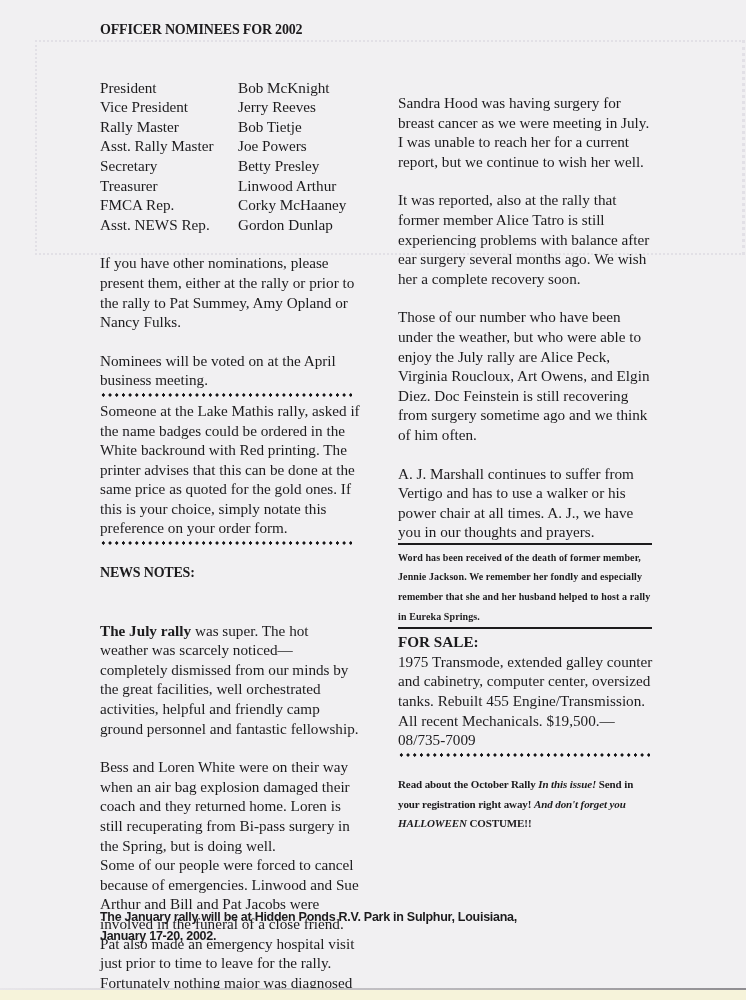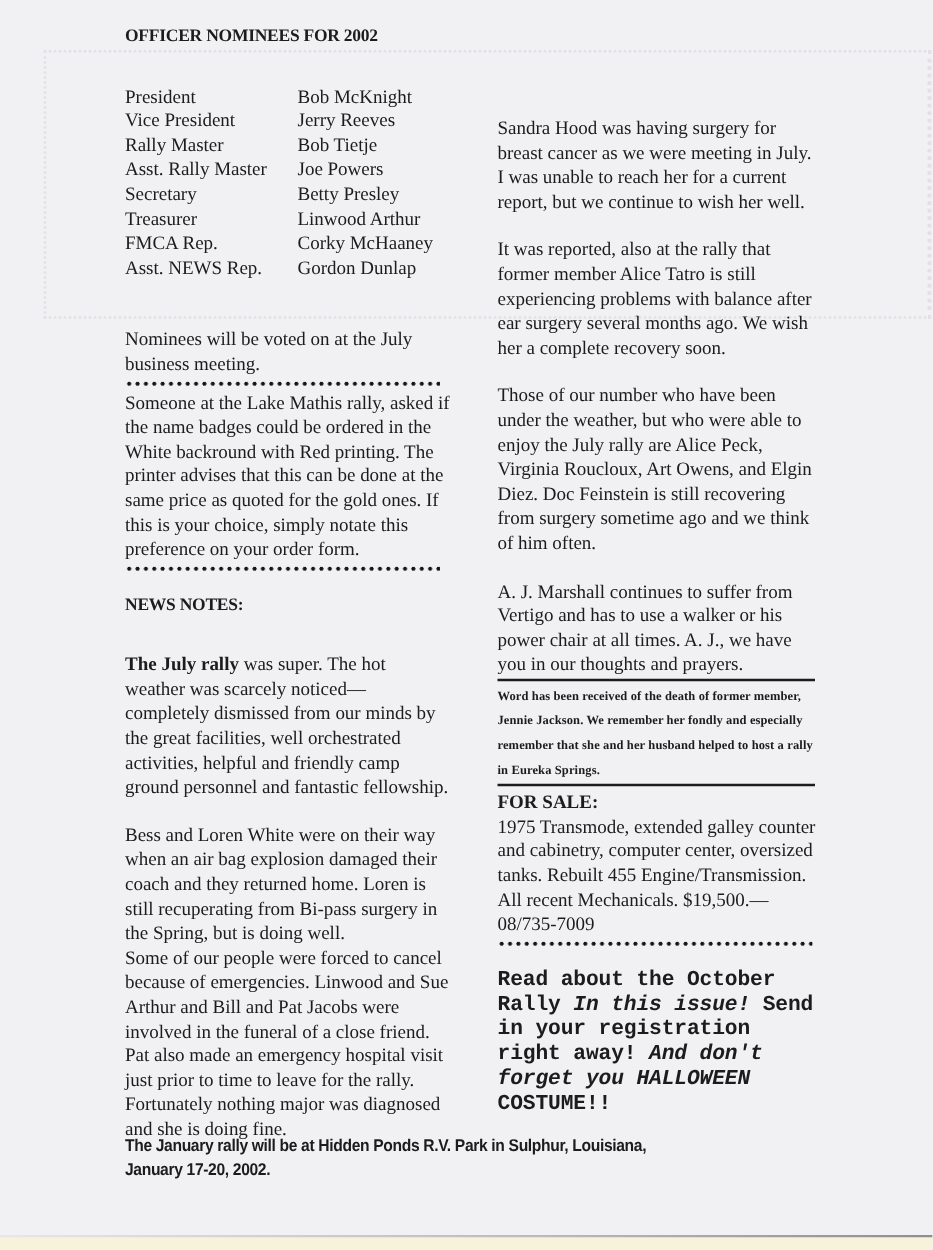--- a/index.html
+++ b/index.html
@@ -22,35 +22,35 @@
       position: absolute; left: 0; top: 988px; width: 746px; height: 2px;
       background: linear-gradient(to right, #e8e6ea, #b9b7bb 60%, #8f8d91);
     }
     .col { position: absolute; font-size: 15.2px; line-height: 19.6px; }
     .col-left { left: 100px; top: 20px; width: 260px; }
     .col-right { left: 398px; top: 20px; width: 258px; }
     p { margin: 0; }
     .gap { height: 19px; }
     .section-heading {
       font-weight: bold; font-size: 14px; letter-spacing: -0.2px;
-      margin-bottom: 28px;
+      margin-bottom: 38px;
     }
     .officers { display: grid; grid-template-columns: 138px 1fr; margin-bottom: 19px; }
     .dots {
       height: 6px; margin: 2px 0 3px;
       background-image: radial-gradient(circle, #151416 1.5px, transparent 1.6px);
       background-size: 6.7px 6px; background-repeat: repeat-x;
       width: 252px;
     }
     .rule { border-top: 2.5px solid #1c1b1d; margin: 1px 0 3px; width: 254px; }
     .bold { font-weight: bold; }
     .memorial { font-weight: bold; font-size: 10px; line-height: 19.6px; letter-spacing: 0.1px; }
     .promo {
-      font-family: Liberation Mono, monospace; font-weight: bold;
-      font-size: 17px; line-height: 19.8px; letter-spacing: -0.1px;
+      font-family: Liberation Serif, serif; font-weight: bold;
+      font-size: 11px; line-height: 19.8px; letter-spacing: -0.1px;
     }
     .promo i { font-style: italic; }
     .footer {
       position: absolute; left: 100px; top: 907px; width: 520px;
       font-family: "Liberation Sans", sans-serif; font-weight: bold;
       font-size: 13.6px; line-height: 19px; letter-spacing: -0.3px;
       transform: scaleX(0.92); transform-origin: left top;
     }
   </style>
 </head>
@@ -73,22 +73,23 @@
     <span>Secretary</span>
     <span>Betty Presley</span>
     <span>Treasurer</span>
     <span>Linwood Arthur</span>
     <span>FMCA Rep.</span>
     <span>Corky McHaaney</span>
     <span>Asst. NEWS Rep.</span>
     <span>Gordon Dunlap</span>
   </div>
 
+  <p>If you have other nominations, please present them, either at the rally or prior to the rally to Pat Summey, Amy Opland or Nancy Fulks.</p>
   <div class="gap"></div>
-  <p>Nominees will be voted on at the July business meeting.</p>
+  <p>Nominees will be voted on at the April business meeting.</p>
   <div class="dots"></div>
   <p>Someone at the Lake Mathis rally, asked if the name badges could be ordered in the White backround with Red printing. The printer advises that this can be done at the same price as quoted for the gold ones. If this is your choice, simply notate this preference on your order form.</p>
   <div class="dots"></div>
   <div style="height:14px"></div>
 
   <div class="section-heading" style="">NEWS NOTES:</div>
   <p><span class="bold">The July rally</span><span> was super. The hot weather was scarcely noticed—completely dismissed from our minds by the great facilities, well orchestrated activities, helpful and friendly camp ground personnel and fantastic fellowship.</span></p>
   <div class="gap"></div>
   <p>Bess and Loren White were on their way when an air bag explosion damaged their coach and they returned home. Loren is still recuperating from Bi-pass surgery in the Spring, but is doing well.</p>
   <p>Some of our people were forced to cancel because of emergencies. Linwood and Sue Arthur and Bill and Pat Jacobs were involved in the funeral of a close friend. Pat also made an emergency hospital visit just prior to time to leave for the rally. Fortunately nothing major was diagnosed and she is doing fine.</p>

